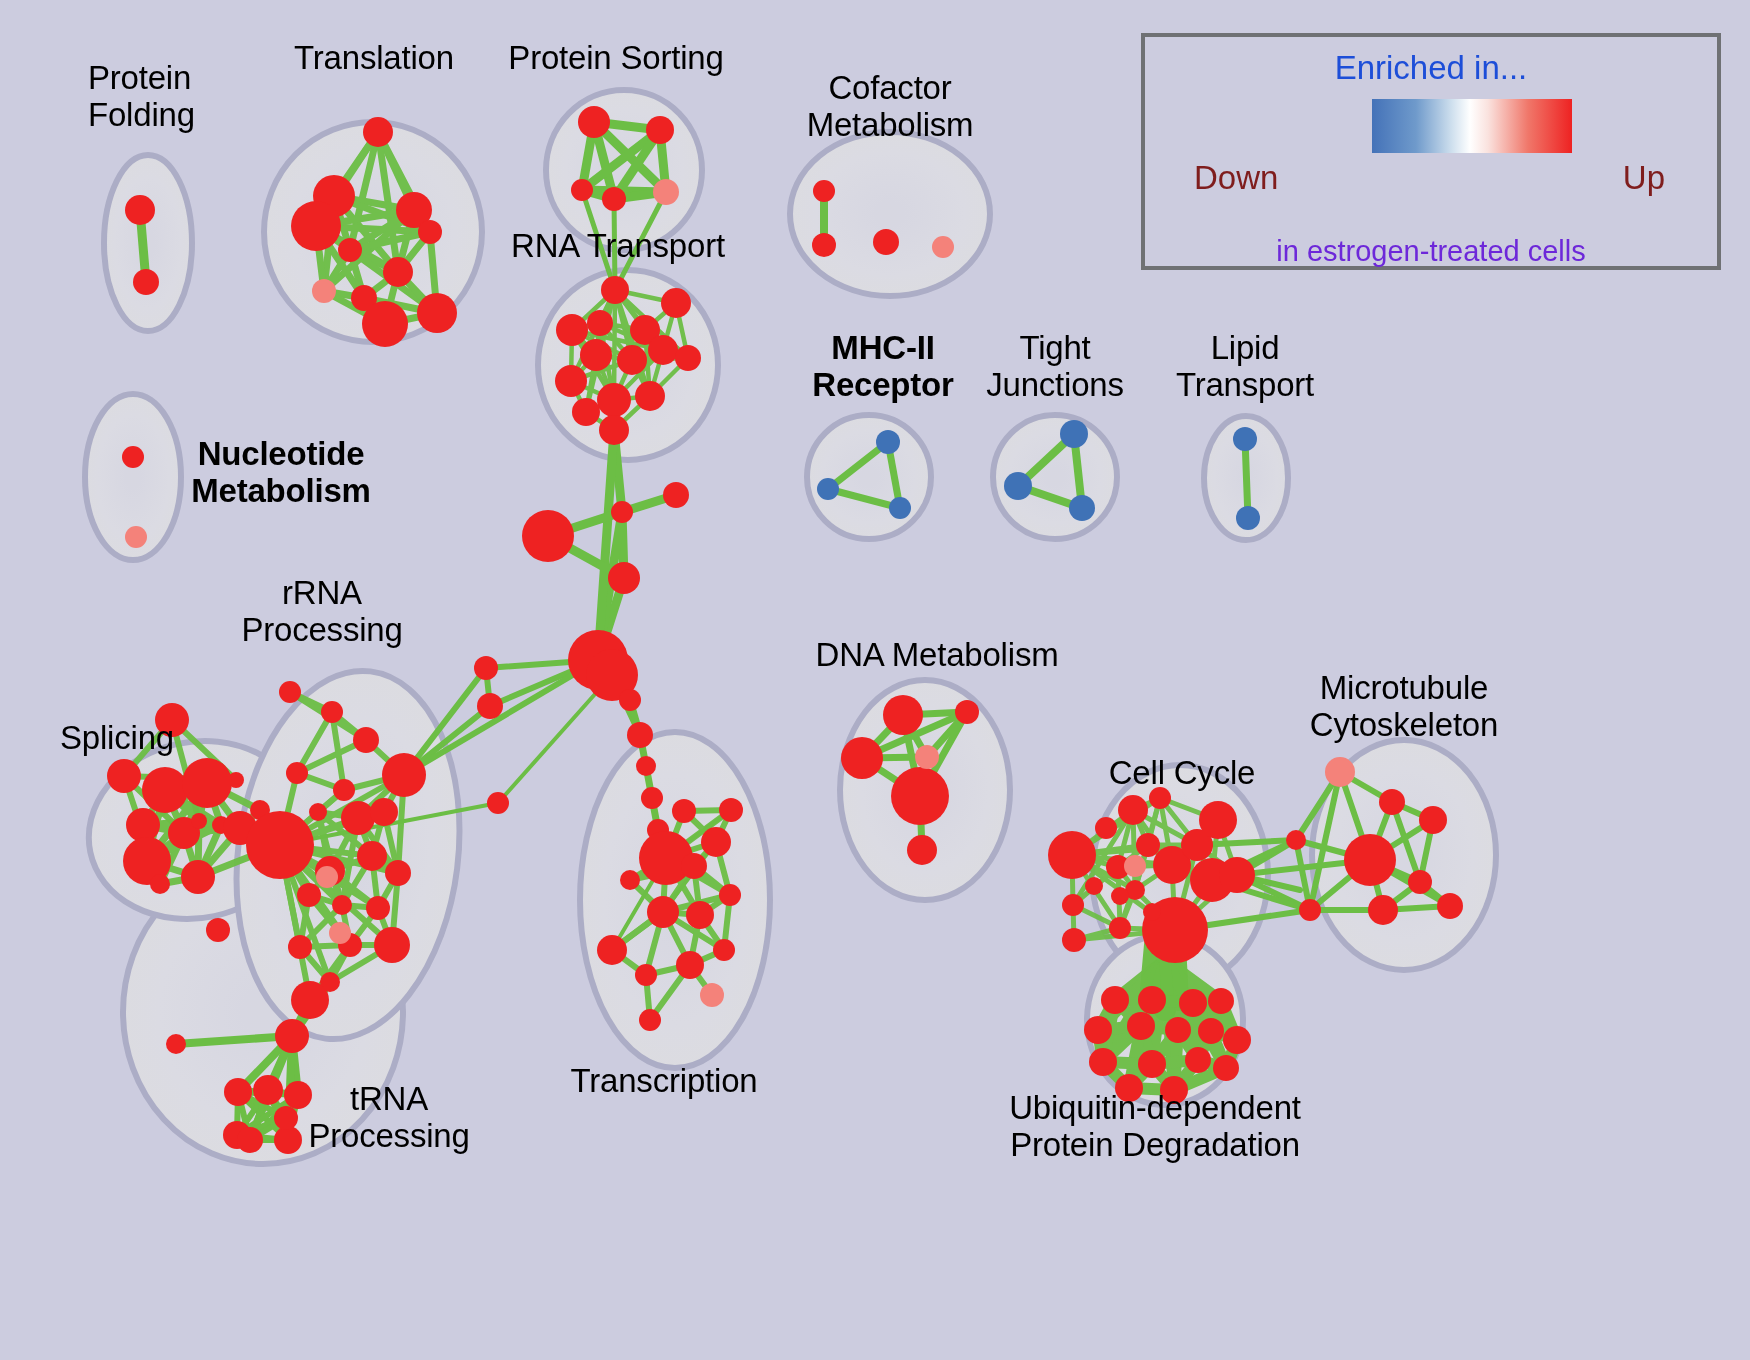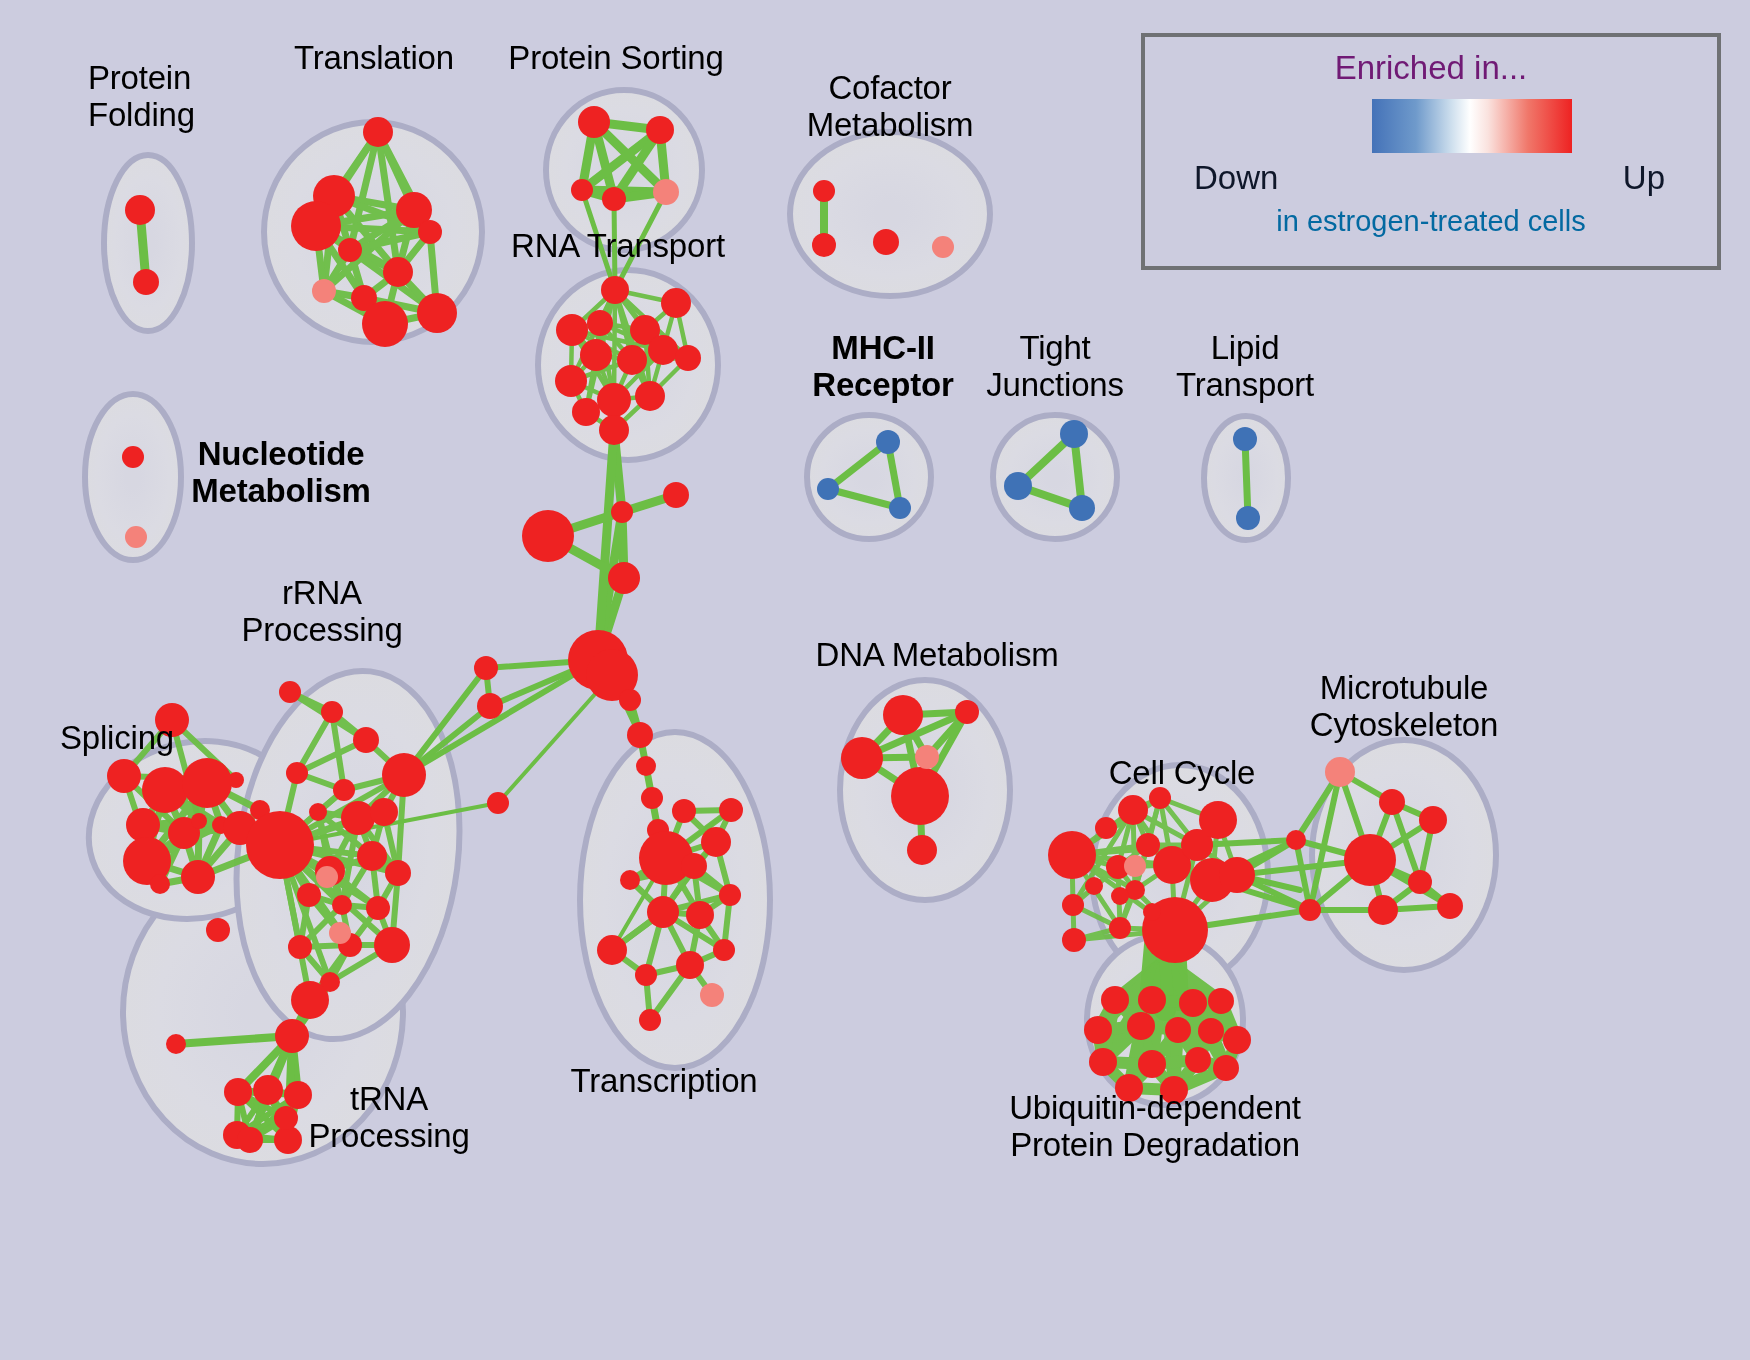--- a/index.html
+++ b/index.html
@@ -25,34 +25,34 @@
   #legend{
     position:absolute;
     left:1141px;top:33px;
     width:580px;height:237px;
     border:4px solid #6f7174;
     background:#ccccdf;
     box-sizing:border-box;
   }
   #legend .ltitle{
     position:absolute;left:0;right:0;top:12px;
-    text-align:center;font-size:33px;color:#701a75;
+    text-align:center;font-size:33px;color:#1d4ed8;
   }
   #gradbar{
     position:absolute;
     left:227px;top:62px;width:200px;height:54px;
     background:linear-gradient(to right,#4472b8 0%,#6f9acb 22%,#cfe0ee 40%,#ffffff 49%,#fae2de 58%,#f0776a 78%,#ee2222 100%);
   }
   .lend{
-    position:absolute;top:122px;font-size:33px;color:#0f172a;
+    position:absolute;top:122px;font-size:33px;color:#7f1d1d;
   }
   #ldown{left:49px;}
   #lup{right:52px;}
   .lsub{
-    position:absolute;left:0;right:0;font-size:29px;text-align:center;color:#0369a1;
+    position:absolute;left:0;right:0;font-size:29px;text-align:center;color:#6d28d9;margin-top:30px;
   }
   #lsub1{top:168px;}
   #lsub2{top:203px;}
 </style>
 </head>
 <body>
 
 <div id="figure">
 
   <svg id="net" viewBox="0 0 1750 1360" xmlns="http://www.w3.org/2000/svg">

